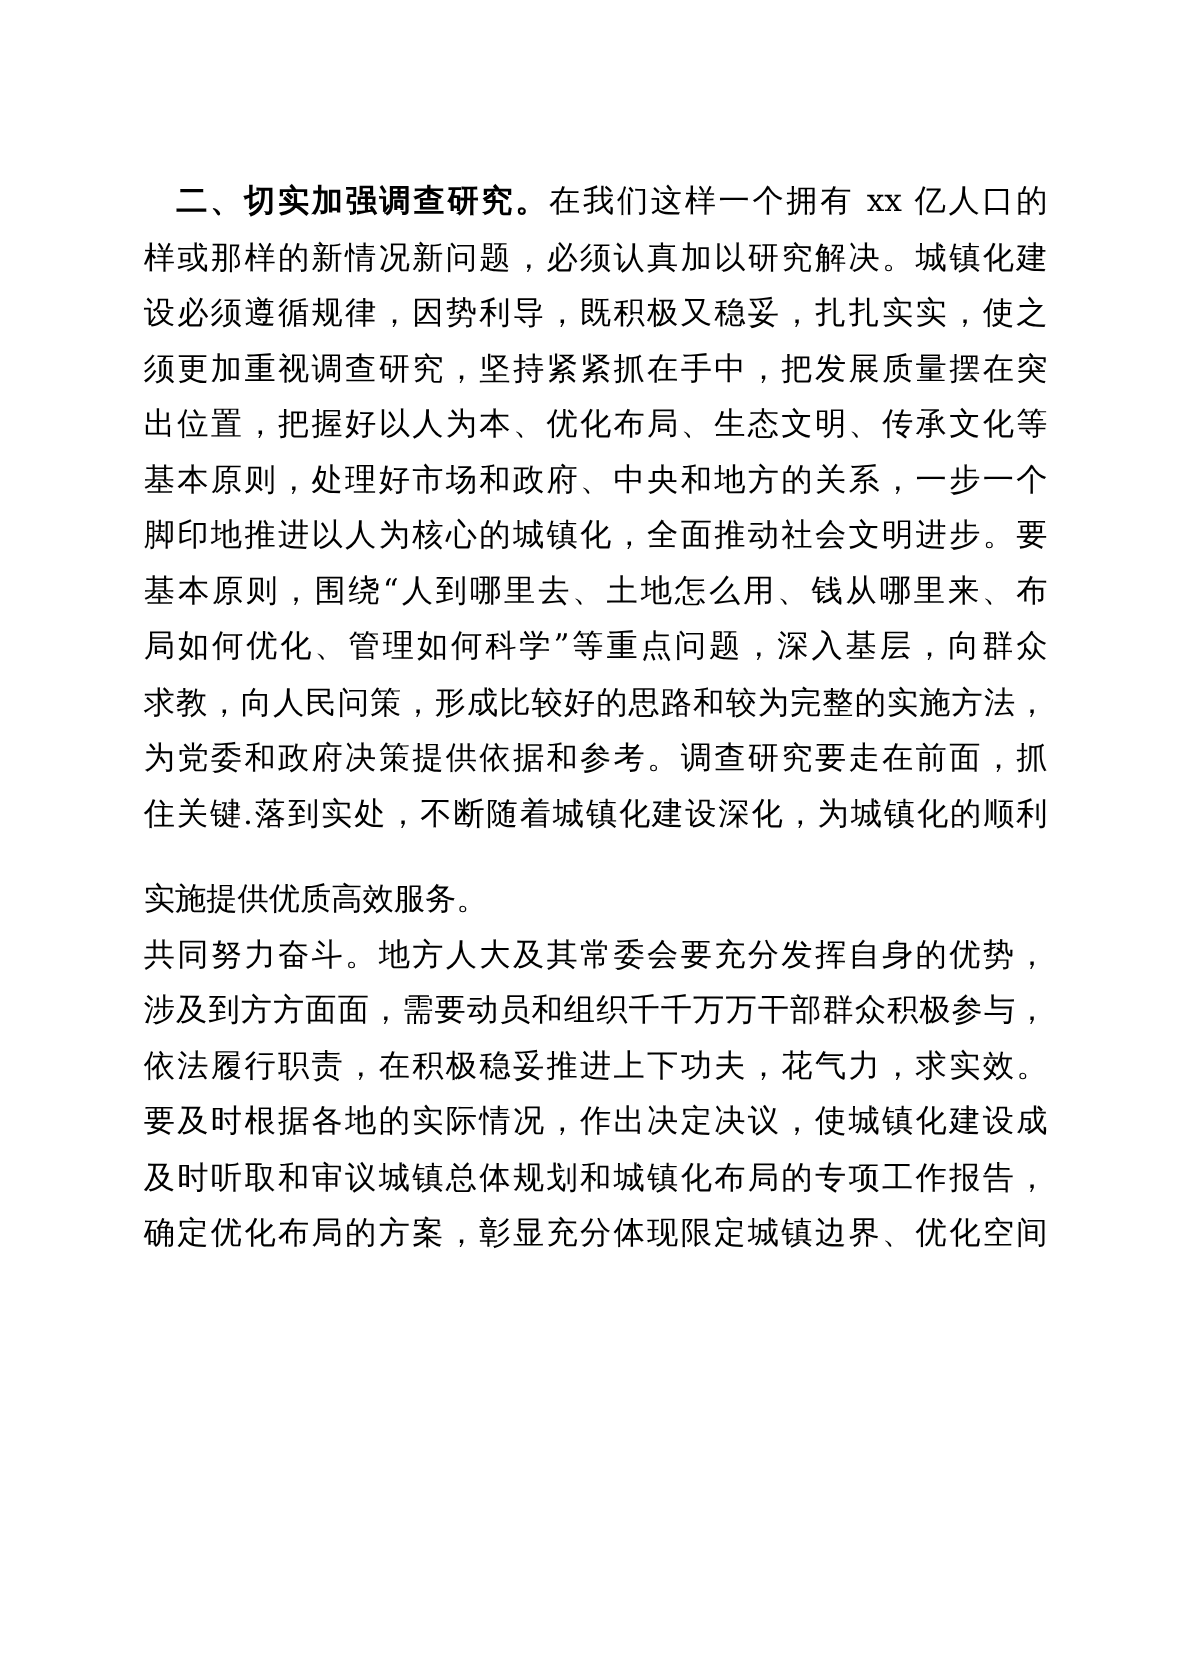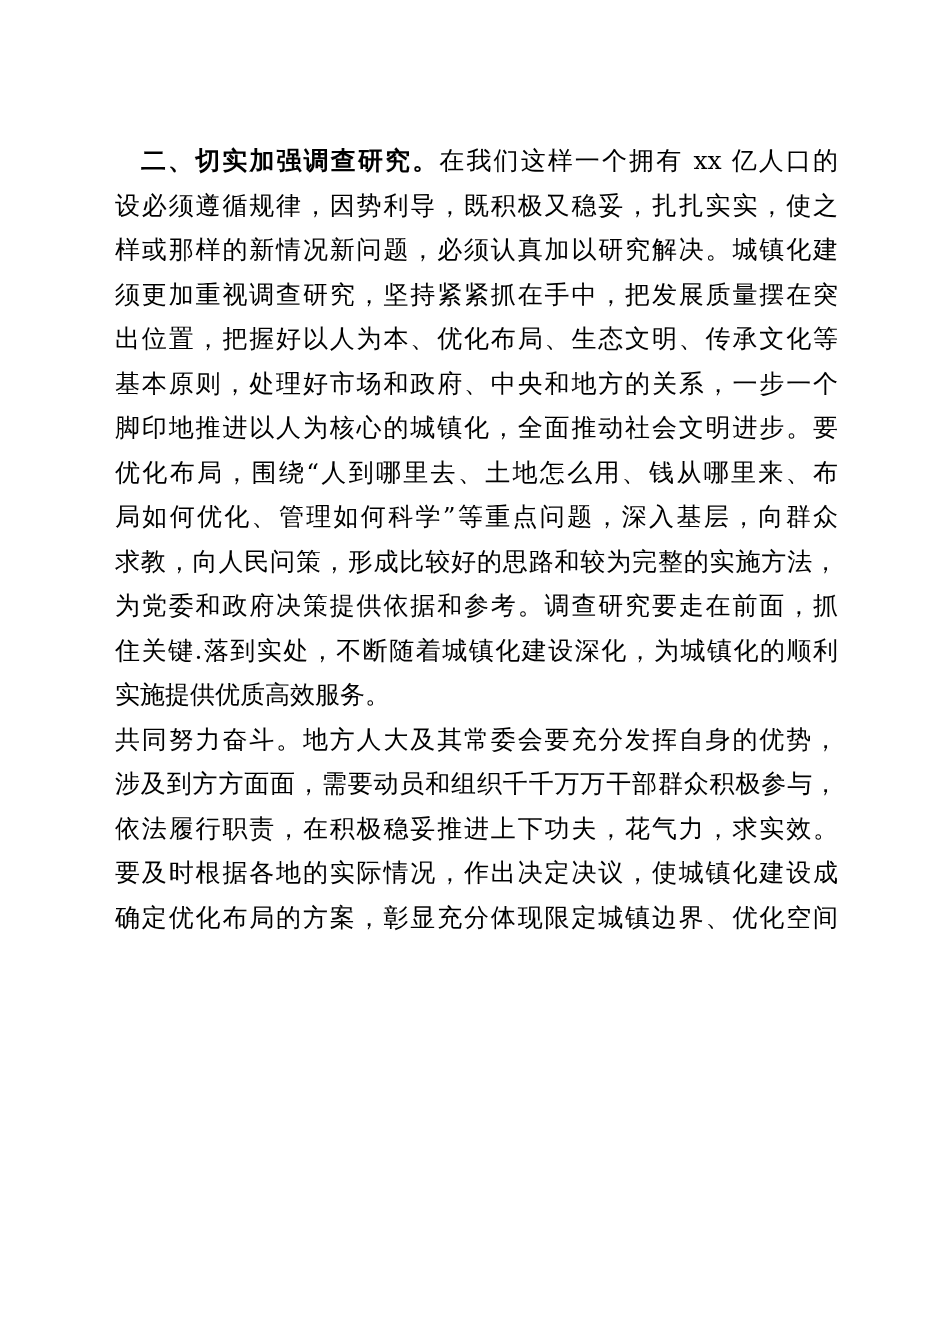--- a/index.html
+++ b/index.html
@@ -31,43 +31,45 @@
     text-align: justify;
     text-align-last: justify;
     text-justify: inter-character;
     text-justify: distribute;
   }
   .line.indent {
     padding-left: 26px;
   }
   .line.nofill {
     text-align-last: left;
+    margin-top: 24px;
   }
   .head {
     font-family: "DejaVu Sans", "Liberation Sans", sans-serif;
     font-weight: 700;
   }
 </style>
 </head>
 <body>
 
 <div class="page">
   <div class="text-block">
       <div class="line indent"><span class="head">二、切实加强调查研究。</span><span>在我们这样一个拥有 xx 亿人口的</span></div>
+      <div class="line"><span>样或那样的新情况新问题，必须认真加以研究解决。城镇化建</span></div>
       <div class="line"><span>设必须遵循规律，因势利导，既积极又稳妥，扎扎实实，使之</span></div>
-      <div class="line"><span>样或那样的新情况新问题，必须认真加以研究解决。城镇化建</span></div>
       <div class="line"><span>须更加重视调查研究，坚持紧紧抓在手中，把发展质量摆在突</span></div>
       <div class="line"><span>出位置，把握好以人为本、优化布局、生态文明、传承文化等</span></div>
       <div class="line"><span>基本原则，处理好市场和政府、中央和地方的关系，一步一个</span></div>
       <div class="line"><span>脚印地推进以人为核心的城镇化，全面推动社会文明进步。要</span></div>
-      <div class="line"><span>优化布局，围绕“人到哪里去、土地怎么用、钱从哪里来、布</span></div>
+      <div class="line"><span>基本原则，围绕“人到哪里去、土地怎么用、钱从哪里来、布</span></div>
       <div class="line"><span>局如何优化、管理如何科学”等重点问题，深入基层，向群众</span></div>
       <div class="line"><span>求教，向人民问策，形成比较好的思路和较为完整的实施方法，</span></div>
       <div class="line"><span>为党委和政府决策提供依据和参考。调查研究要走在前面，抓</span></div>
       <div class="line"><span>住关键.落到实处，不断随着城镇化建设深化，为城镇化的顺利</span></div>
       <div class="line nofill"><span>实施提供优质高效服务。</span></div>
       <div class="line"><span>共同努力奋斗。地方人大及其常委会要充分发挥自身的优势，</span></div>
       <div class="line"><span>涉及到方方面面，需要动员和组织千千万万干部群众积极参与，</span></div>
       <div class="line"><span>依法履行职责，在积极稳妥推进上下功夫，花气力，求实效。</span></div>
       <div class="line"><span>要及时根据各地的实际情况，作出决定决议，使城镇化建设成</span></div>
+      <div class="line"><span>及时听取和审议城镇总体规划和城镇化布局的专项工作报告，</span></div>
       <div class="line"><span>确定优化布局的方案，彰显充分体现限定城镇边界、优化空间</span></div>
     </div>
 </div>
 
 </body></html>

